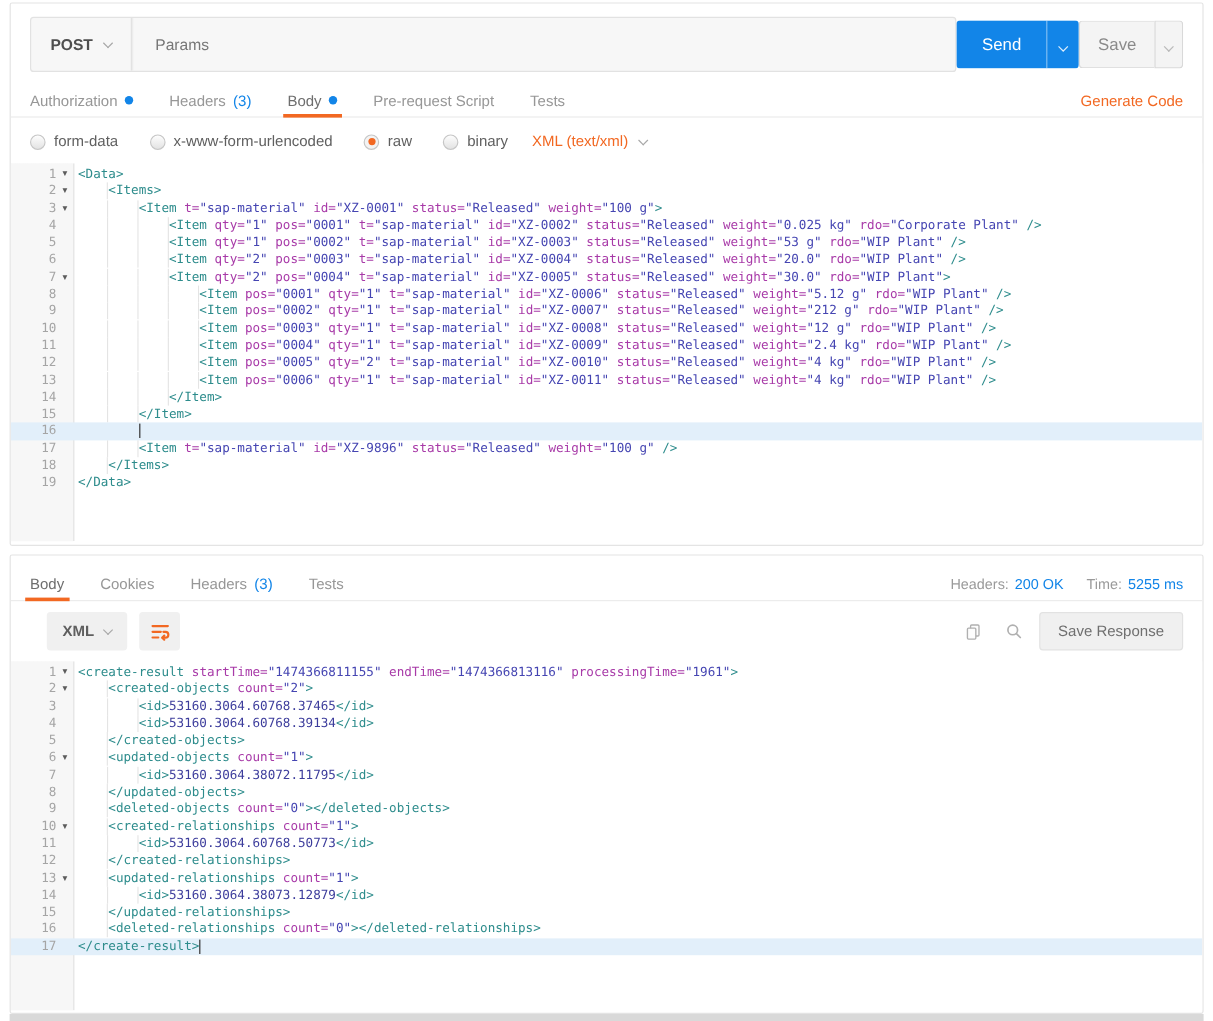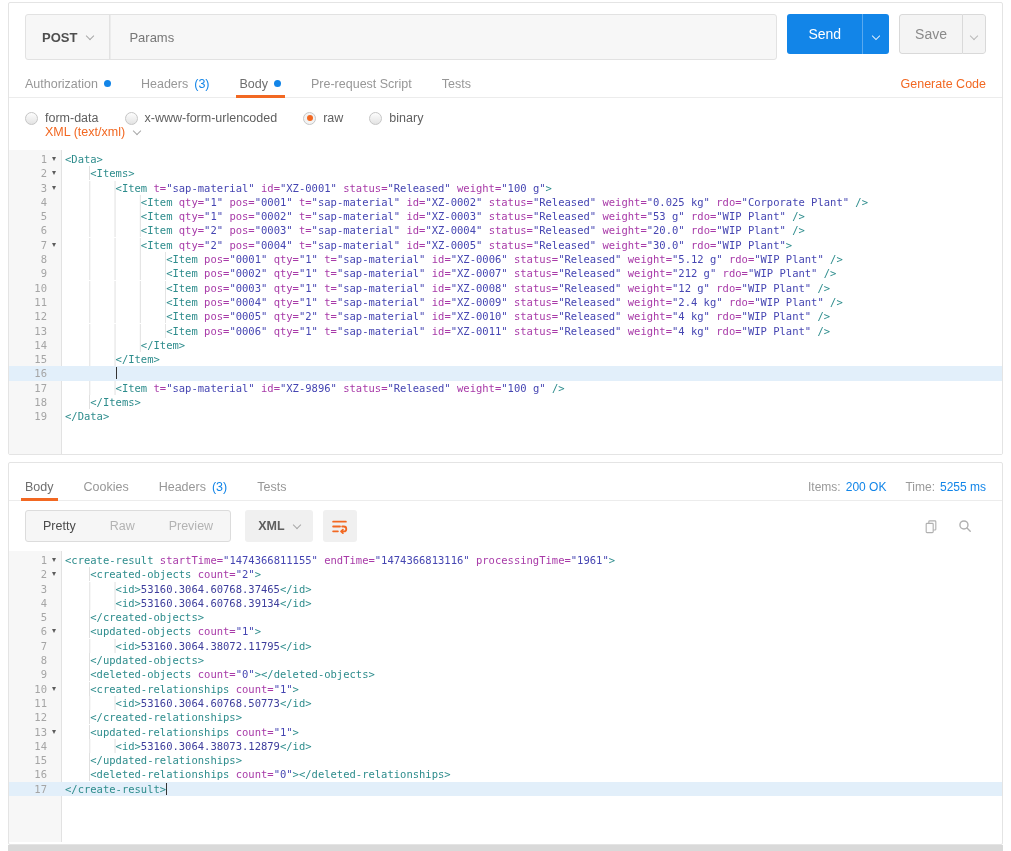--- a/index.html
+++ b/index.html
@@ -8,21 +8,21 @@
   }
   *{box-sizing:border-box;}
   html,body{margin:0;padding:0;}
   body{width:1011px;height:851px;background:#fff;font-family:"Liberation Sans",sans-serif;overflow:hidden;}
   .page{padding:2px 8px 0;}
   .panel{border:1px solid #e4e4e4;border-radius:2px;background:#fff;}
   #request-panel{height:453px;overflow:hidden;}
   #response-panel{height:383px;margin-top:7px;overflow:hidden;}
 
   
-  .url-row{display:flex;align-items:flex-start;gap:10px;padding:11px 16px 0;}
+  .url-row{display:flex;align-items:center;padding:11px 16px 0;}
   .url-bar{flex:1;height:46px;display:flex;align-items:stretch;background:#f7f7f7;border:1px solid #e2e2e2;border-radius:3px;overflow:hidden;}
   .method{display:flex;align-items:center;gap:10px;padding:0 16px;color:#4f4f4f;font-size:13px;font-weight:bold;border-right:1px solid #e2e2e2;cursor:pointer;}
   .url-text{flex:1;background:#fff;display:flex;align-items:center;padding:0 14px;color:#777;font-size:13px;}
   .params{display:flex;align-items:center;padding:0 18px;color:#777;font-size:13px;border-left:1px solid #ececec;cursor:pointer;}
   .chev{display:inline-block;width:6px;height:6px;border-right:1.5px solid #a8a8a8;border-bottom:1.5px solid #a8a8a8;transform:rotate(45deg);margin-top:-3px;}
   .chev.light{border-color:rgba(255,255,255,.85);}
   .split{display:flex;height:40px;border-radius:3px;overflow:hidden;flex:none;}
   .split button{border:none;background:none;padding:0;font-family:inherit;cursor:pointer;}
   .send .main{background:var(--blue);color:#fff;font-size:14px;padding:0 21px;}
   .send .caret-cell{background:var(--blue);border-left:1px solid rgba(255,255,255,.3);width:27px;}
@@ -34,21 +34,21 @@
   .tabs-row{display:flex;align-items:center;margin-top:10px;padding:0 16px;border-bottom:1px solid #ececec;height:28px;}
   .tabs{display:flex;align-items:center;height:100%;}
   .tab{position:relative;height:100%;display:flex;align-items:center;gap:6px;margin-right:30px;font-size:12.5px;color:#979797;cursor:pointer;}
   .tab.active{color:#6e6e6e;}
   .tab.active::after{content:'';position:absolute;left:-4px;right:-4px;bottom:-1px;height:3px;background:var(--accent);}
   .dot{width:7px;height:7px;border-radius:50%;background:var(--blue);}
   .count{color:var(--blue);}
   .gencode{margin-left:auto;color:var(--accent);font-size:12.5px;cursor:pointer;}
 
   
-  .modes-row{display:flex;align-items:flex-start;padding:13px 16px 11px;flex-direction:column;}
+  .modes-row{display:flex;align-items:flex-start;padding:13px 16px 11px;}
   .modes{display:flex;align-items:center;gap:26px;}
   .mode{display:flex;align-items:center;gap:7px;font-size:12.5px;color:#5f5f5f;cursor:pointer;}
   .radio{width:13px;height:13px;border-radius:50%;border:1px solid #c6c6c6;background:linear-gradient(#fdfdfd,#e3e3e3);position:relative;}
   .mode.selected .radio{background:#f3f3f3;border-color:#c6c6c6;}
   .mode.selected .radio::after{content:'';position:absolute;left:2.5px;top:2.5px;width:6px;height:6px;border-radius:50%;background:var(--accent);}
   .content-type{display:flex;align-items:center;gap:9px;margin-left:20px;color:var(--accent);font-size:12.5px;cursor:pointer;}
 
   
   .editor{position:relative;padding-top:2px;background:linear-gradient(to right,#f7f7f7 52px,#fff 52px);
     font-family:"DejaVu Sans Mono",monospace;font-size:10.5px;line-height:14.3px;overflow:hidden;cursor:text;}
@@ -308,33 +308,28 @@
           </div>
           <div class="tab">
             <span>Headers</span>
             <span class="count">(3)</span>
           </div>
           <div class="tab">
             <span>Tests</span>
           </div>
         </div>
       <div class="status-info">
-        <span class="lab">Items:</span>
+        <span class="lab">Headers:</span>
         <span class="val">200 OK</span>
         <span class="lab time">Time:</span>
         <span class="val">5255 ms</span>
       </div>
     </div>
 
     <div class="toolbar">
-      <div class="group" id="view-modes">
-          <div class="opt active">Pretty</div>
-          <div class="opt">Raw</div>
-          <div class="opt">Preview</div>
-        </div>
       <div class="fmt-btn">
         <span>XML</span>
         <span class="chev"></span>
       </div>
       <button class="icon-btn">
         <svg width="17" height="17" viewBox="0 0 16 16" fill="none" stroke="#f26822" stroke-width="1.7" stroke-linecap="round" stroke-linejoin="round">
           <path d="M2 3.5h12"></path>
             <path d="M2 8h6.5"></path>
             <path d="M2 12.5h4.5"></path>
           <path d="M10.5 8h1.6a2.3 2.3 0 0 1 0 4.6h-2.3"></path>
@@ -347,20 +342,21 @@
           <rect x="5.5" y="1.5" width="8" height="10.5" rx="1"></rect>
           <rect x="2.5" y="4.5" width="8" height="10.5" rx="1"></rect>
         </svg>
       </button>
       <button class="icon-plain">
         <svg width="20" height="20" viewBox="0 0 16 16" fill="none" stroke="#b0b0b0" stroke-width="1.6" stroke-linecap="round">
           <circle cx="6.8" cy="6.8" r="4.6"></circle>
           <path d="M10.3 10.3L14 14"></path>
         </svg>
       </button>
+      <button class="save-res">Save Response</button>
     </div>
 
     <div class="editor" id="res-editor">
         <div class="cm-row">
           <span class="g">
             <span class="n">1</span>
             <span class="f">▾</span>
           </span>
           <span class="code"><span class="t-tag">&lt;create-result</span><span class="t-txt"> </span><span class="t-attr">startTime=</span><span class="t-str">"1474366811155"</span><span class="t-txt"> </span><span class="t-attr">endTime=</span><span class="t-str">"1474366813116"</span><span class="t-txt"> </span><span class="t-attr">processingTime=</span><span class="t-str">"1961"</span><span class="t-tag">&gt;</span></span>
         </div>

